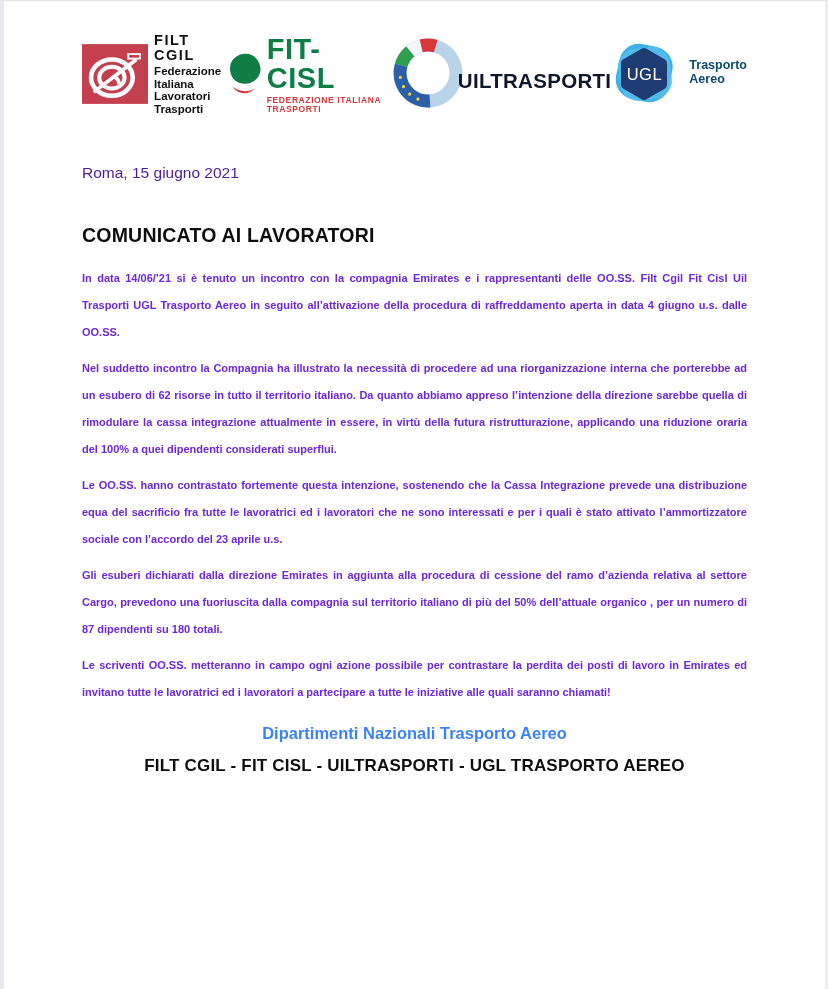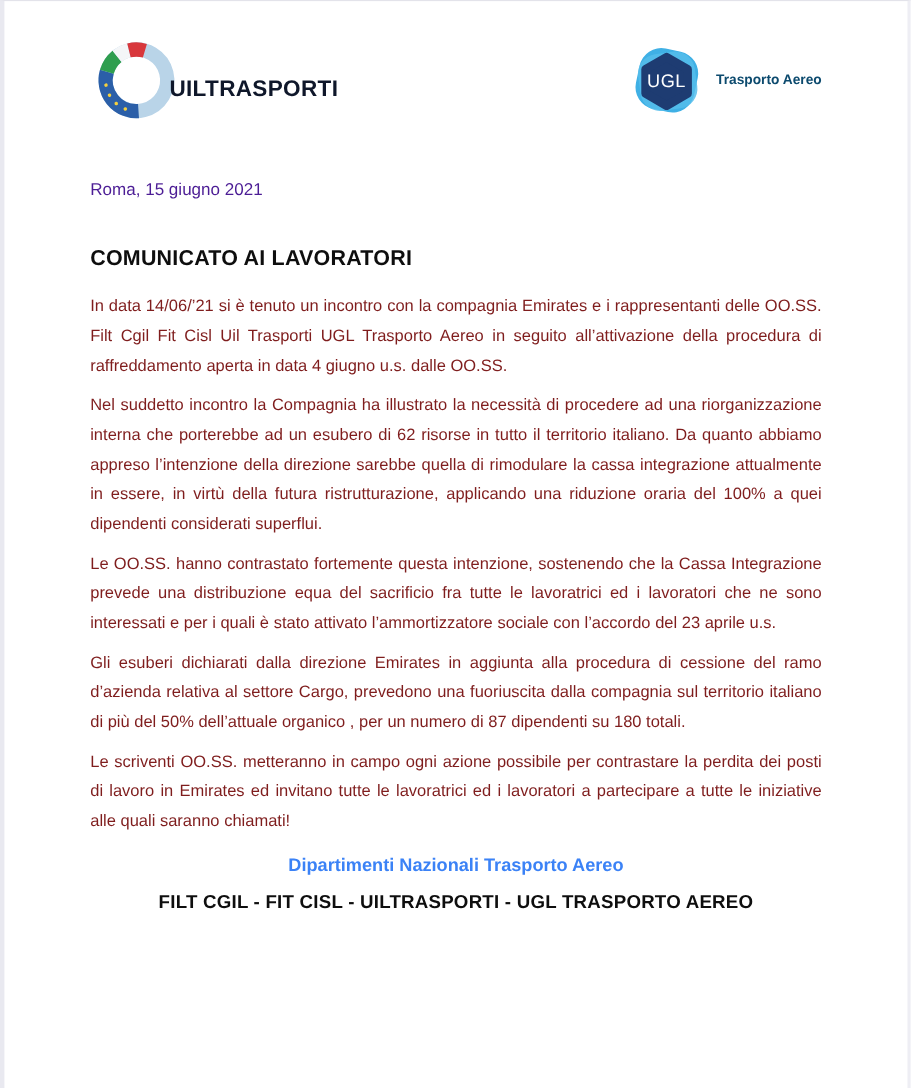--- a/index.html
+++ b/index.html
@@ -63,38 +63,70 @@
   .ugl-sub { font-weight: bold; font-size: 12.5px; color: #0c4a6e; margin-left: 12px; margin-top: -4px; }
 
   
   .date-line { margin-top: 54px; font-size: 15.5px; color: #4c1d95; }
   .doc-title {
     margin-top: 42px; text-align: left;
     font-weight: bold; font-size: 19.5px; letter-spacing: .2px; color: #0e0e0e;
   }
   .body-text { margin-top: 18px; }
   .para {
-    font-size: 15px; line-height: 27px; text-align: justify;
-    color: #7f1d1d; margin-bottom: 9px;
+    font-size: 11px; line-height: 27px; text-align: justify;
+    color: #6d28d9; margin-bottom: 9px; font-weight: bold;
   }
   .para:last-child { margin-bottom: 0; }
 
   .footer { margin-top: 18px; text-align: center; }
   .footer-line1 { font-weight: bold; font-size: 16.5px; color: #3b82f6; }
   .footer-line2 { font-weight: bold; font-size: 17px; color: #0e0e0e; margin-top: 13px; letter-spacing: .2px; }
 </style>
 </head>
 <body>
 
 <div class="page">
   <div class="content">
 
     <div class="logos-row">
 
+      <div class="logo">
+        <svg width="73" height="66" viewBox="0 0 73 66">
+          <rect width="73" height="66" fill="#c5404e"></rect>
+          <g stroke="#ffffff" fill="none">
+            <ellipse cx="33" cy="37" rx="23" ry="20" stroke-width="5"></ellipse>
+            <ellipse cx="33" cy="37" rx="14" ry="12" stroke-width="4.5"></ellipse>
+            <path d="M33 37 q7 -2 8 7" stroke-width="4"></path>
+            <path d="M13 53 L60 17" stroke-width="4"></path>
+          </g>
+          <rect x="50" y="10" width="15" height="7" fill="#ffffff"></rect>
+          <rect x="52" y="12" width="11" height="3" fill="#c5404e"></rect>
+        </svg>
+        <div class="filt-text">
+          <div class="filt-name">FILT CGIL</div>
+          <div class="filt-sub">Federazione
+Italiana
+Lavoratori
+Trasporti</div>
+        </div>
+      </div>
 
+      <div class="logo">
+        <svg width="50" height="64" viewBox="0 0 50 64">
+          <g transform="rotate(-10 25 25)">
+            <path d="M25 3 C11 3 3 13 3 25 C3 38 13 46 25 46 C34 46 43 41 46 31 C49 20 43 3 25 3 Z" fill="#0e7e46"></path>
+          </g>
+          <path d="M7 50 C15 58 30 59 39 52 C31 63 13 62 7 50 Z" fill="#d8373c"></path>
+        </svg>
+        <div class="fitcisl-text">
+          <div class="fitcisl-name">FIT-CISL</div>
+          <div class="fitcisl-sub">FEDERAZIONE ITALIANA TRASPORTI</div>
+        </div>
+      </div>
 
       <div class="logo">
         <svg width="86" height="78" viewBox="0 0 86 78">
           <g transform="rotate(-14 42 38)">
             <circle cx="42" cy="38" r="28" fill="none" stroke="#b9d4e8" stroke-width="13"></circle>
             <path d="M17.8 24 A28 28 0 0 0 37.1 65.6" fill="none" stroke="#2b5fa8" stroke-width="13"></path>
             <path d="M17.8 24 A28 28 0 0 1 30.2 12.6" fill="none" stroke="#2f9e4f" stroke-width="13"></path>
             <path d="M30.2 12.6 A28 28 0 0 1 42 10" fill="none" stroke="#f4f6f8" stroke-width="13"></path>
             <path d="M42 10 A28 28 0 0 1 56 13.8" fill="none" stroke="#d8373c" stroke-width="13"></path>
             <circle cx="14.1" cy="35.6" r="1.6" fill="#f4d03f"></circle>

